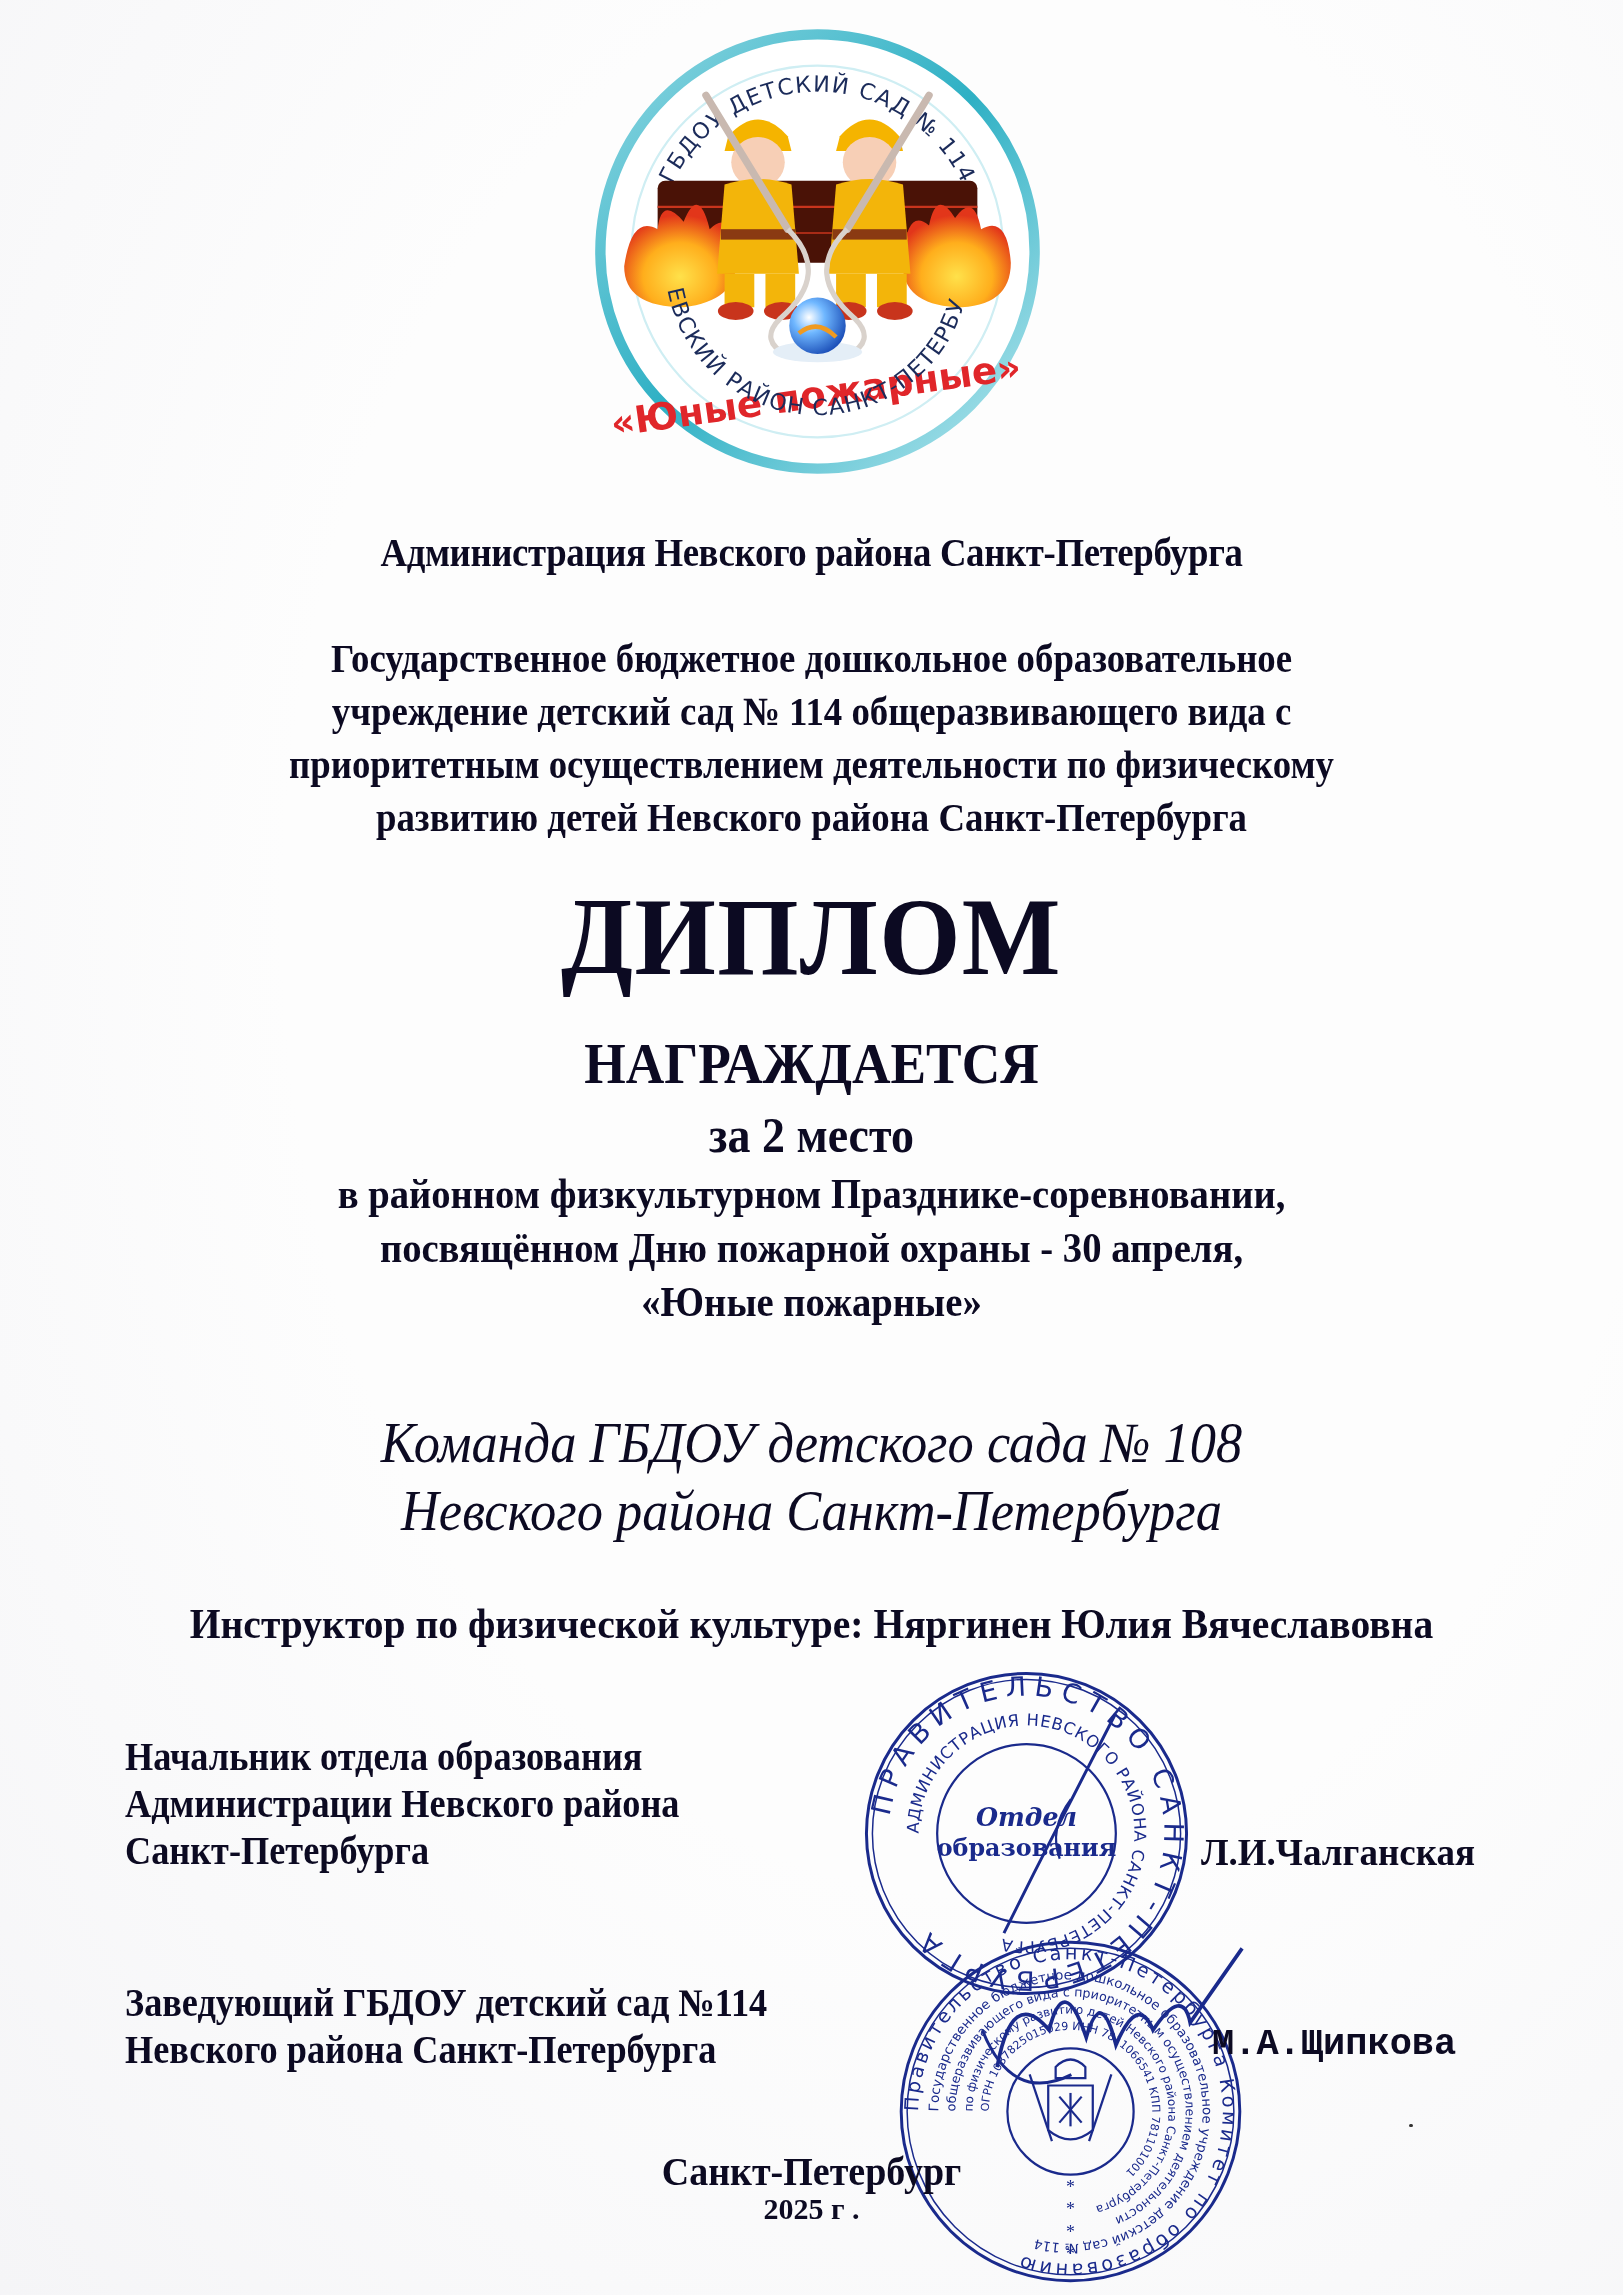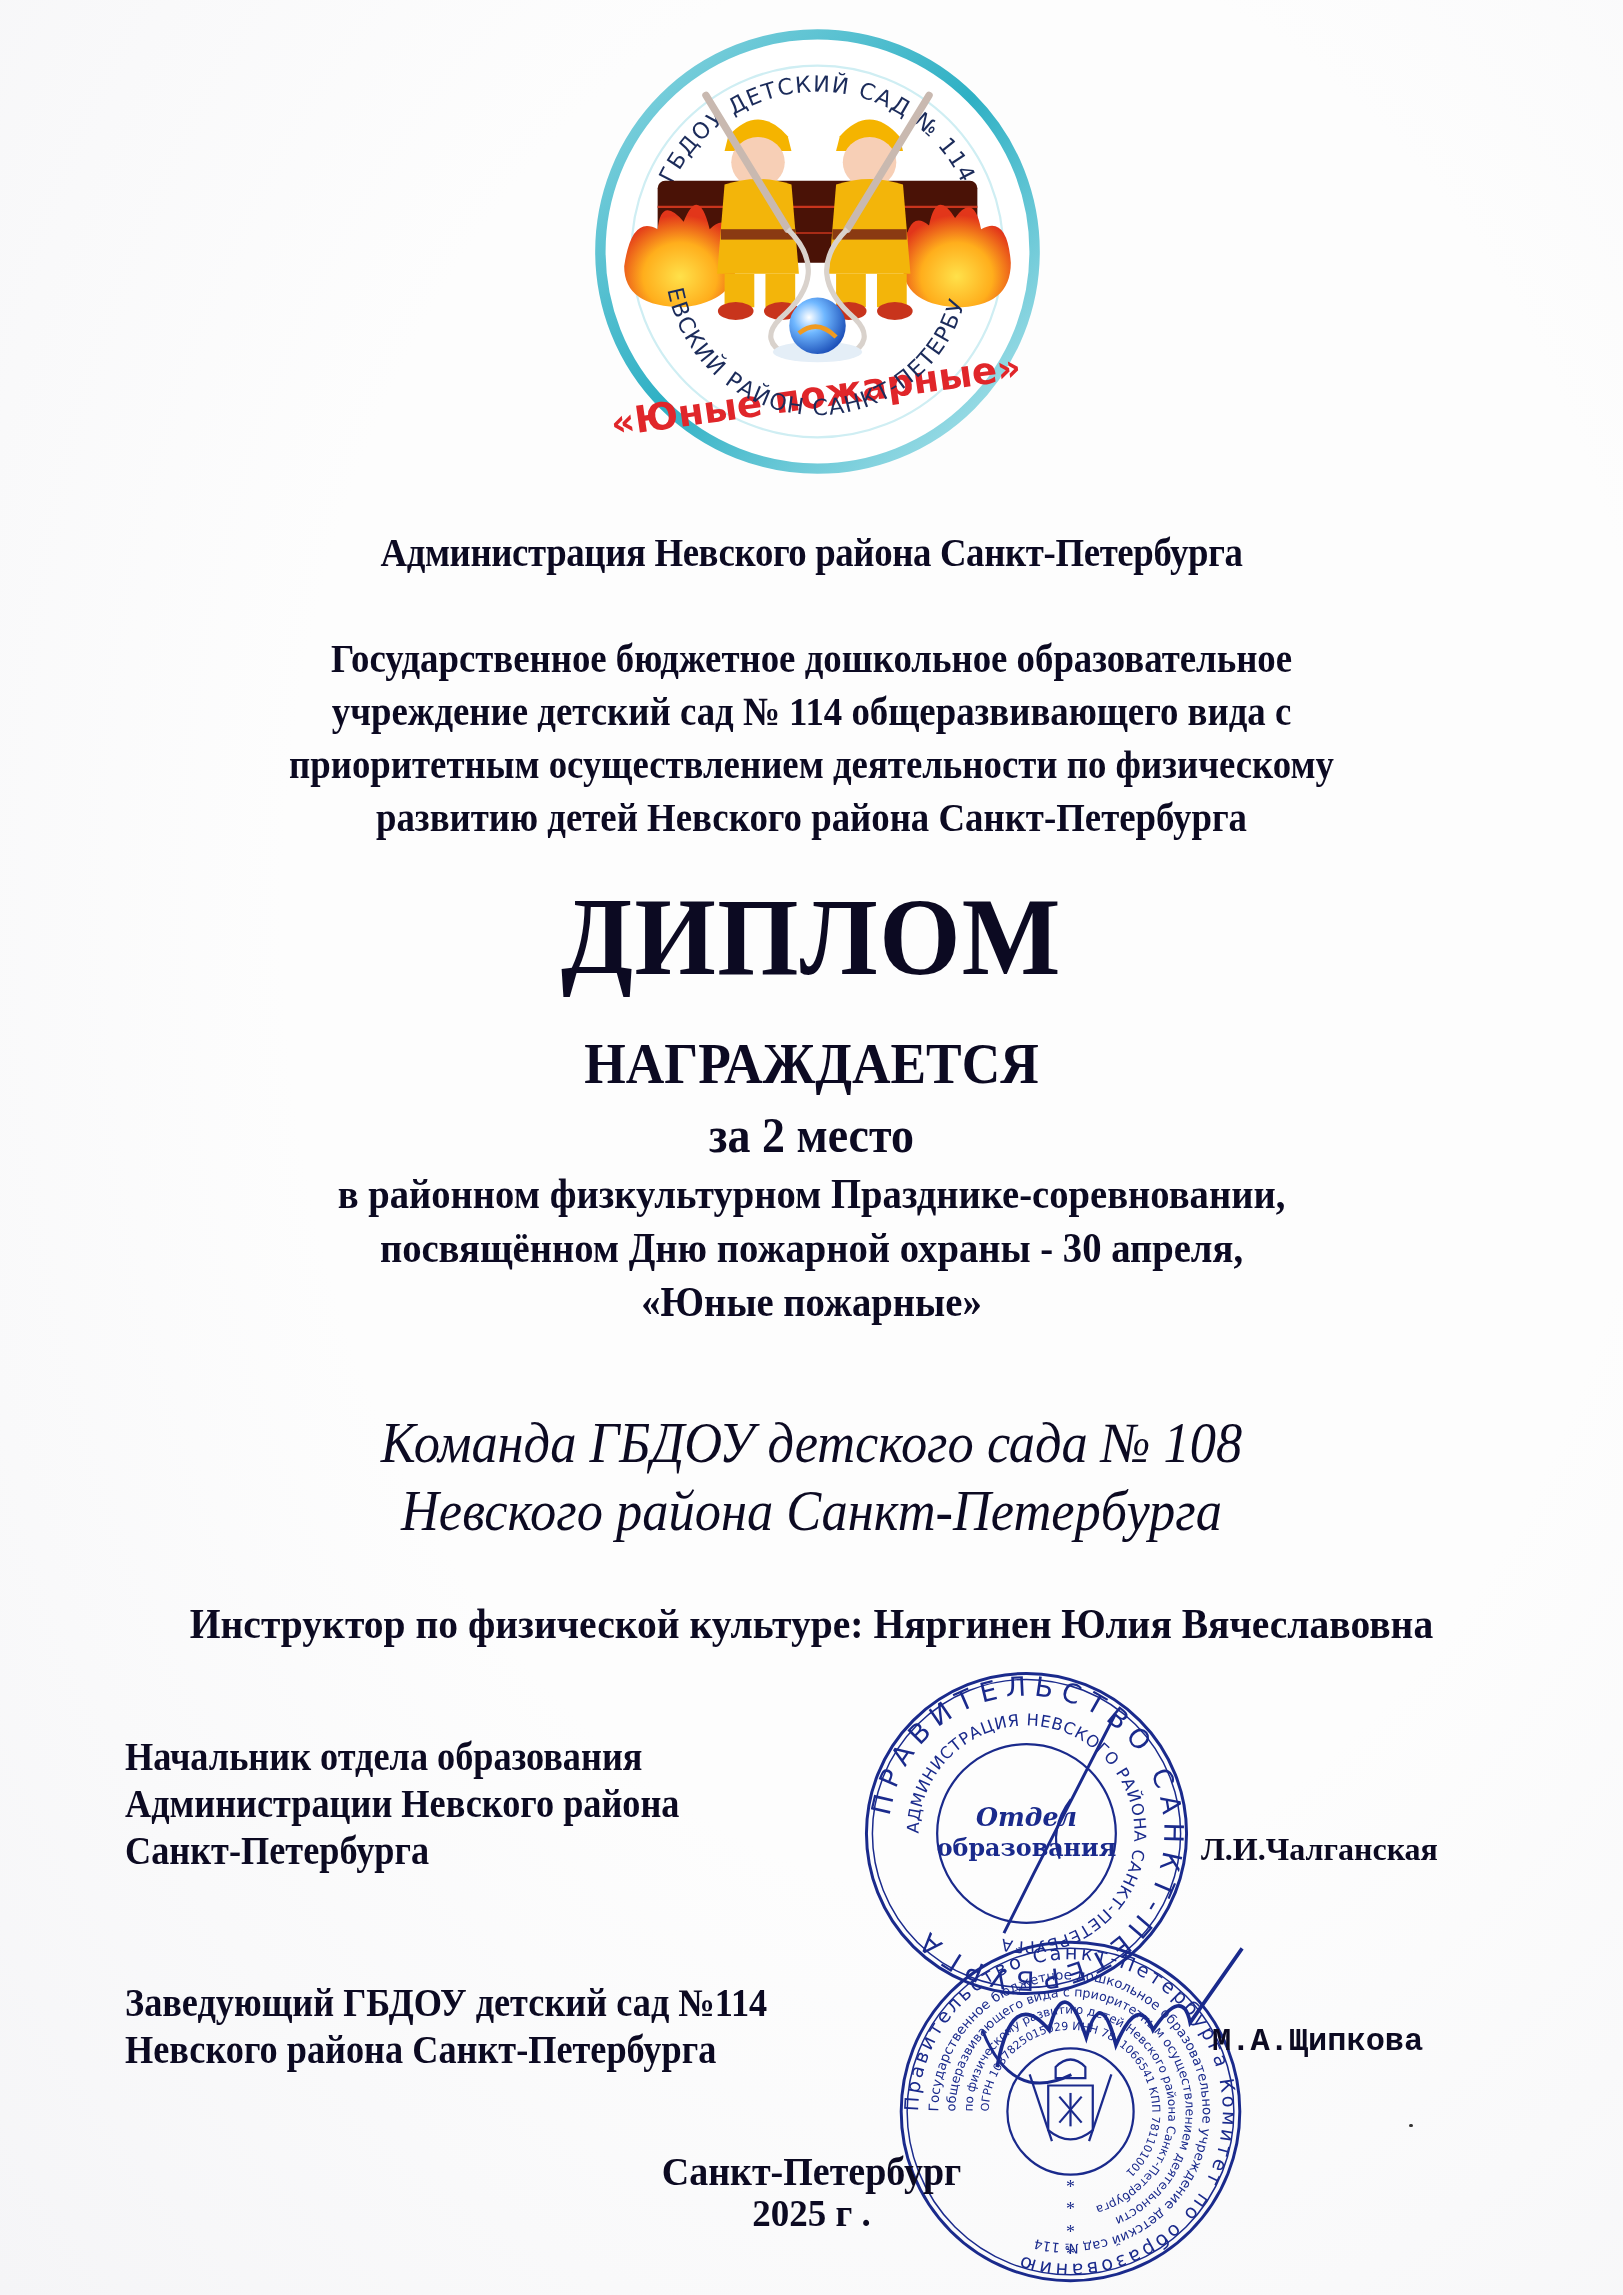--- a/index.html
+++ b/index.html
@@ -26,25 +26,25 @@
   .place { top: 1106px; font-size: 51px; font-weight: bold; transform: scaleX(0.9); }
   .event { top: 1167px; font-size: 42px; line-height: 54px; font-weight: bold; transform: scaleX(0.92); }
   .event div { white-space: nowrap; }
   .team { top: 1409px; font-size: 57px; font-style: italic; line-height: 68px; transform: scaleX(0.92); }
   .team div { white-space: nowrap; }
   .instructor { top: 1599px; font-size: 43px; font-weight: bold; white-space: nowrap; transform: scaleX(0.92); }
   .sig-block { position: absolute; left: 125px; font-size: 39px; font-weight: bold; line-height: 47px; transform: scaleX(0.93); transform-origin: left; }
   .sig-block div { white-space: nowrap; }
   .sig1 { top: 1733px; }
   .sig2 { top: 1979px; }
-  .sig-name { position: absolute; font-size: 32px; font-weight: bold; white-space: nowrap; }
+  .sig-name { position: absolute; font-size: 37px; font-weight: bold; white-space: nowrap; }
   .name1 { left: 1201px; top: 1831px; }
   .name2 { left: 1212px; top: 2023px; font-family: Liberation Mono, monospace; }
   .city { top: 2148px; font-size: 40px; font-weight: bold; transform: scaleX(0.95); }
-  .year { top: 2192px; font-size: 37px; font-weight: bold; }
+  .year { top: 2192px; font-size: 30px; font-weight: bold; }
   .stamp { position: absolute; }
   .stamp1 { left: 859px; top: 1666px; width: 335px; height: 335px; }
   .stamp2 { left: 896px; top: 1937px; width: 349px; height: 349px; }
   .signature1 { position: absolute; left: 989px; top: 1710px; width: 134px; height: 238px; }
   .signature2 { position: absolute; left: 967px; top: 1941px; width: 283px; height: 193px; }
   .speck { position: absolute; left: 1409px; top: 2124px; width: 3.7px; height: 3px; background: #333; border-radius: 1.5px; }
 </style>
 </head>
 <body>
 

